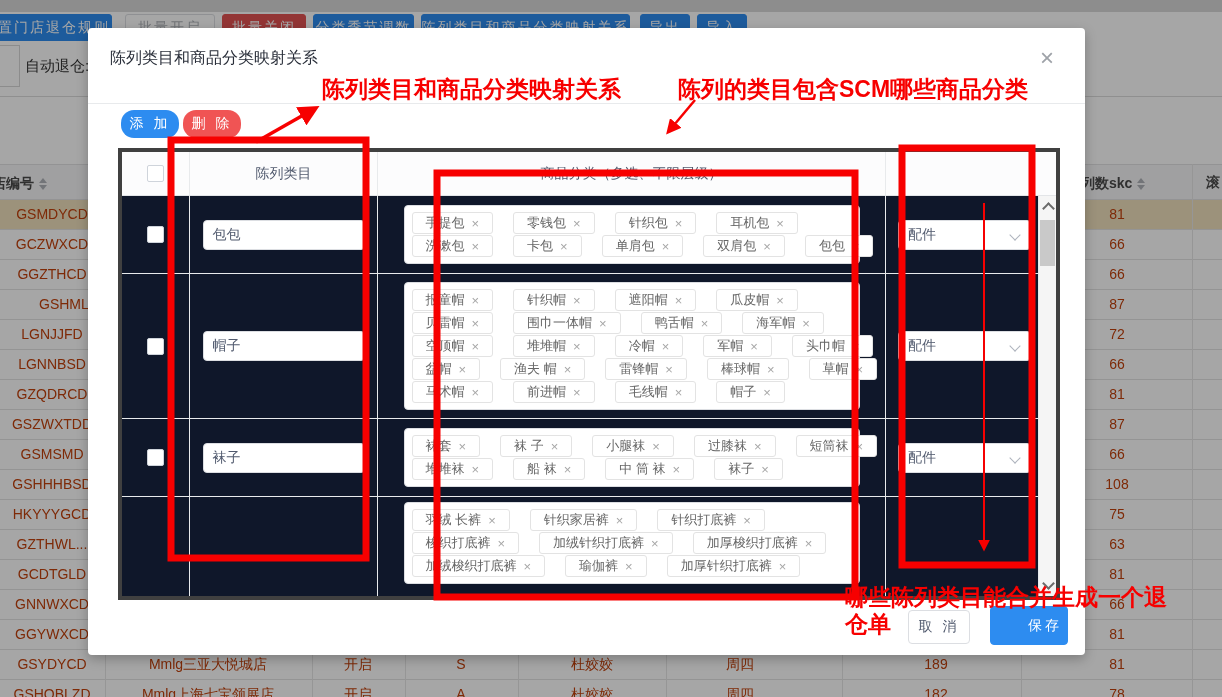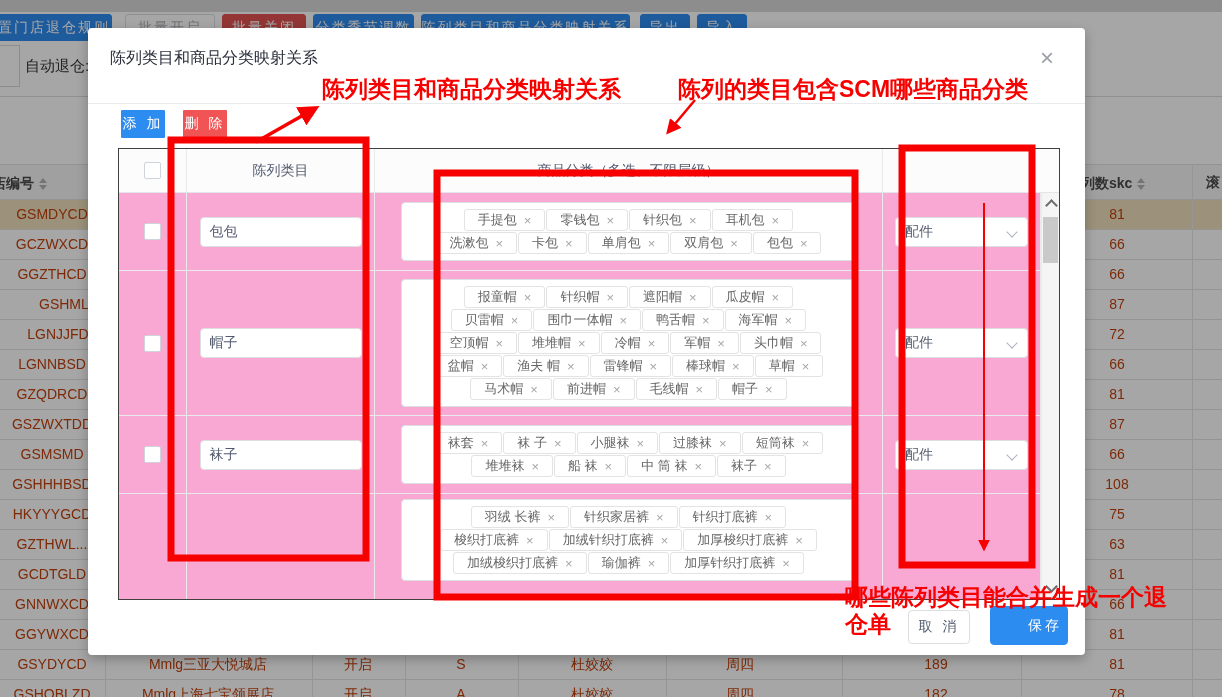--- a/index.html
+++ b/index.html
@@ -28,37 +28,37 @@
   .bg-cell{position:absolute;top:6px;transform:translateX(-50%);font-size:14px;color:#c2410c;white-space:nowrap;}
   .vline{position:absolute;top:164px;height:533px;width:1px;background:#e6e6e6;}
   
   .overlay{position:absolute;inset:0;background:rgba(0,0,0,0.35);z-index:10;}
   
   .modal{position:absolute;left:88px;top:28px;width:997px;height:627px;background:#fff;z-index:20;
          border-radius:4px;box-shadow:0 4px 12px rgba(0,0,0,.25);}
   .m-title{position:absolute;left:22px;top:20px;font-size:16px;color:#2a2f3a;}
   .m-close{position:absolute;left:952px;top:18px;font-size:24px;color:#9ea2a8;line-height:24px;cursor:pointer;}
   .m-divider{position:absolute;left:0;top:75px;width:997px;height:1px;background:#e8eaec;}
-  .m-btn{position:absolute;top:82px;width:44px;height:28px;border:none;border-radius:1px;color:#fff;font-size:14px;
+  .m-btn{position:absolute;top:82px;width:58px;height:28px;border:none;border-radius:13px;color:#fff;font-size:14px;
          display:flex;align-items:center;justify-content:center;letter-spacing:3px;cursor:pointer;}
   .m-add{left:33px;background:#2d8cf0;}
   .m-del{left:95px;background:#f05454;}
-  .m-table{position:absolute;left:30px;top:120px;width:942px;height:452px;border:1px solid #404040;
-           box-sizing:border-box;overflow:hidden;background:#f9a8d4;}
+  .m-table{position:absolute;left:30px;top:120px;width:942px;height:452px;border:4px solid #404040;
+           box-sizing:border-box;overflow:hidden;background:#0f172a;}
   .m-thead{display:flex;height:44px;background:#fcfcfd;border-bottom:1px solid #e3e5e8;box-sizing:border-box;}
   .m-th{display:flex;align-items:center;justify-content:center;font-size:14px;color:#515a6e;
         border-right:1px solid #e8eaec;box-sizing:border-box;white-space:nowrap;}
   .m-row{display:flex;border-bottom:1px solid #e8eaec;box-sizing:border-box;}
   .m-cell{display:flex;align-items:center;justify-content:center;border-right:1px solid #e8eaec;box-sizing:border-box;}
   .w-check{width:68px;} .w-cat{width:188px;} .w-prod{width:508px;} .w-grp{width:158px;}
   .checkbox{width:15px;height:15px;border:1px solid #cfd4db;border-radius:2px;background:#fff;}
   .cat-input{width:162px;height:30px;border:1px solid #dcdee2;border-radius:4px;box-sizing:border-box;
              font-size:14px;color:#515a6e;display:flex;align-items:center;padding-left:9px;background:#fff;}
   .tagbox{width:456px;border:1px solid #dcdee2;border-radius:4px;box-sizing:border-box;padding:5px 7px;background:#fff;}
-  .tagline{display:flex;gap:1px;margin:1px 0;justify-content:center;}
+  .tagline{display:flex;gap:20px;margin:1px 0;}
   .tag{display:inline-flex;align-items:center;height:22px;padding:0 13px;border:1px solid #e3e3e3;border-radius:3px;
        background:#fff;font-size:13px;color:#666;white-space:nowrap;box-sizing:border-box;}
   .tag-x{margin-left:7px;color:#a6a6a6;font-size:13px;cursor:pointer;}
   .grp-select{position:relative;width:133px;height:30px;border:1px solid #dcdee2;border-radius:4px;box-sizing:border-box;
               background:#fff;display:flex;align-items:center;padding-left:9px;font-size:14px;color:#515a6e;cursor:pointer;}
   .sel-chev{position:absolute;right:11px;top:10px;width:7px;height:7px;border-left:1px solid #aeb3bd;
             border-top:1px solid #aeb3bd;transform:rotate(225deg);}
   .m-scroll{position:absolute;right:0;top:44px;bottom:0;width:18px;background:#f5f5f5;border-left:1px solid #e8eaec;box-sizing:border-box;}
   .sc-chev{position:absolute;left:5px;width:7px;height:7px;border-left:2px solid #6b6b6b;border-top:2px solid #6b6b6b;}
   .sc-up{top:8px;transform:rotate(45deg);}
@@ -116,21 +116,21 @@
       </div>
       <div class="bg-row" style="top: 260px;">
         <span class="bg-cell" style="left: 52px;">GGZTHCD</span>
         <span class="bg-cell" style="left: 1117px;">66</span>
       </div>
       <div class="bg-row" style="top: 290px;">
         <span class="bg-cell" style="left: 48px; margin-left: 26px;">GSHMLCD</span>
         <span class="bg-cell" style="left: 1117px;">87</span>
       </div>
       <div class="bg-row" style="top: 320px;">
-        <span class="bg-cell" style="left: 58px;">LGNJJFD</span>
+        <span class="bg-cell" style="left: 52px;">LGNJJFD</span>
         <span class="bg-cell" style="left: 1117px;">72</span>
       </div>
       <div class="bg-row" style="top: 350px;">
         <span class="bg-cell" style="left: 52px;">LGNNBSD</span>
         <span class="bg-cell" style="left: 1117px;">66</span>
       </div>
       <div class="bg-row" style="top: 380px;">
         <span class="bg-cell" style="left: 52px;">GZQDRCD</span>
         <span class="bg-cell" style="left: 1117px;">81</span>
       </div>

